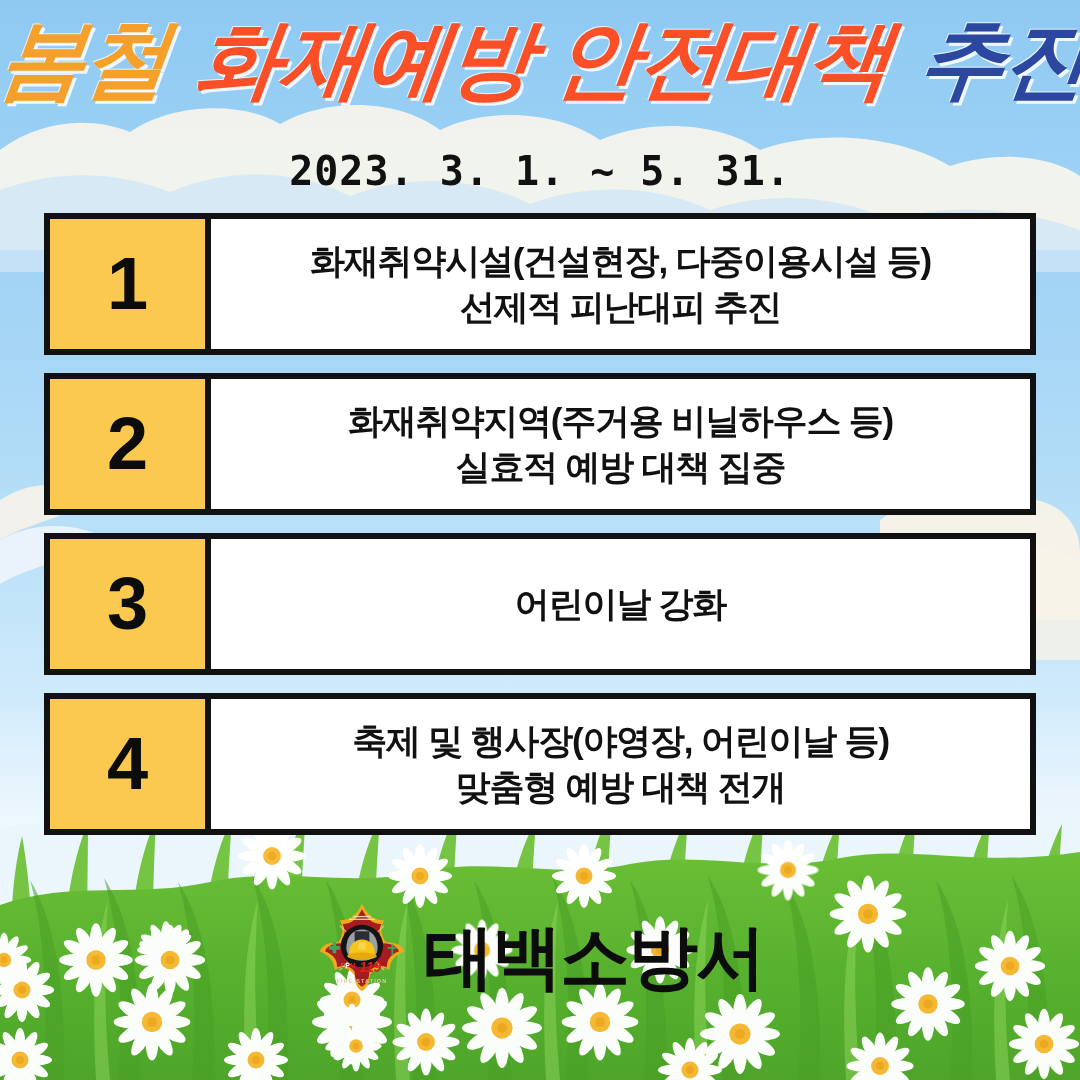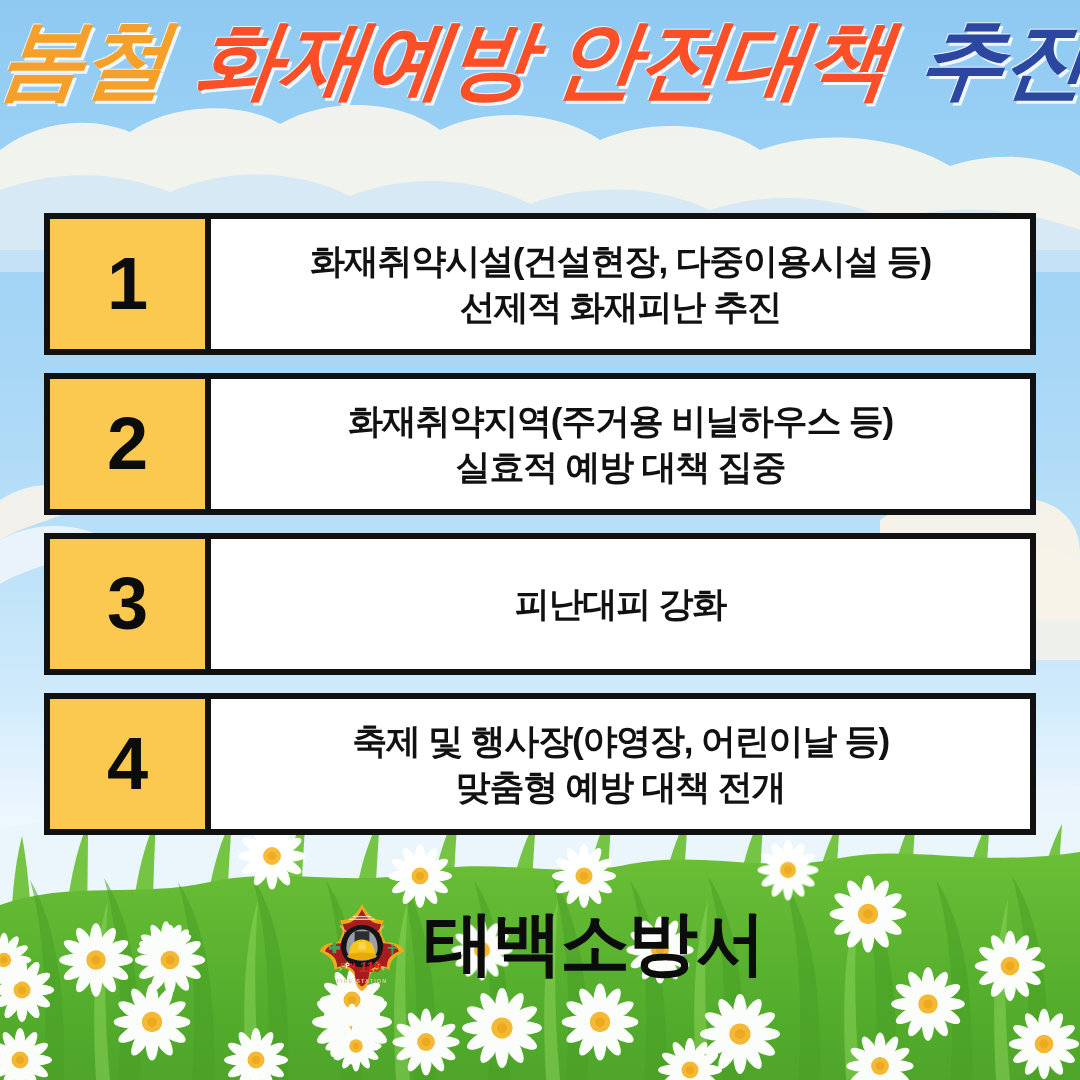--- a/index.html
+++ b/index.html
@@ -122,21 +122,21 @@
     white-space: nowrap;
   }
 
   
   .footer {
     position: absolute;
     left: 0;
     top: 900px;
     width: 1080px;
     display: flex;
-    align-items: flex-start;
+    align-items: flex-end;
     justify-content: center;
     z-index: 30;
   }
   .emblem {
     width: 92px;
     height: 92px;
     margin-right: 16px;
     flex: 0 0 auto;
   }
   .org-name {
@@ -347,43 +347,44 @@
   </svg>
 
   <div class="title-row">
     <span class="title-seg t-spring">봄철</span>
     <span class="title-gap"></span>
     <span class="title-seg t-main">화재예방 안전대책</span>
     <span class="title-gap"></span>
     <span class="title-seg t-push">추진</span>
   </div>
 
+  <div class="date-line">2023. 3. 1. ~ 5. 31.</div>
 
   <div class="rows">
 
     <div class="row">
       <div class="row-num">1</div>
       <div class="row-text">
         <div class="ln">화재취약시설(건설현장, 다중이용시설 등)</div>
-        <div class="ln">선제적 화재피난 추진</div>
+        <div class="ln">선제적 피난대피 추진</div>
       </div>
     </div>
 
     <div class="row">
       <div class="row-num">2</div>
       <div class="row-text">
         <div class="ln">화재취약지역(주거용 비닐하우스 등)</div>
         <div class="ln">실효적 예방 대책 집중</div>
       </div>
     </div>
 
     <div class="row">
       <div class="row-num">3</div>
       <div class="row-text">
-        <div class="ln">피난대피 강화</div>
+        <div class="ln">어린이날 강화</div>
       </div>
     </div>
 
     <div class="row">
       <div class="row-num">4</div>
       <div class="row-text">
         <div class="ln">축제 및 행사장(야영장, 어린이날 등)</div>
         <div class="ln">맞춤형 예방 대책 전개</div>
       </div>
     </div>

